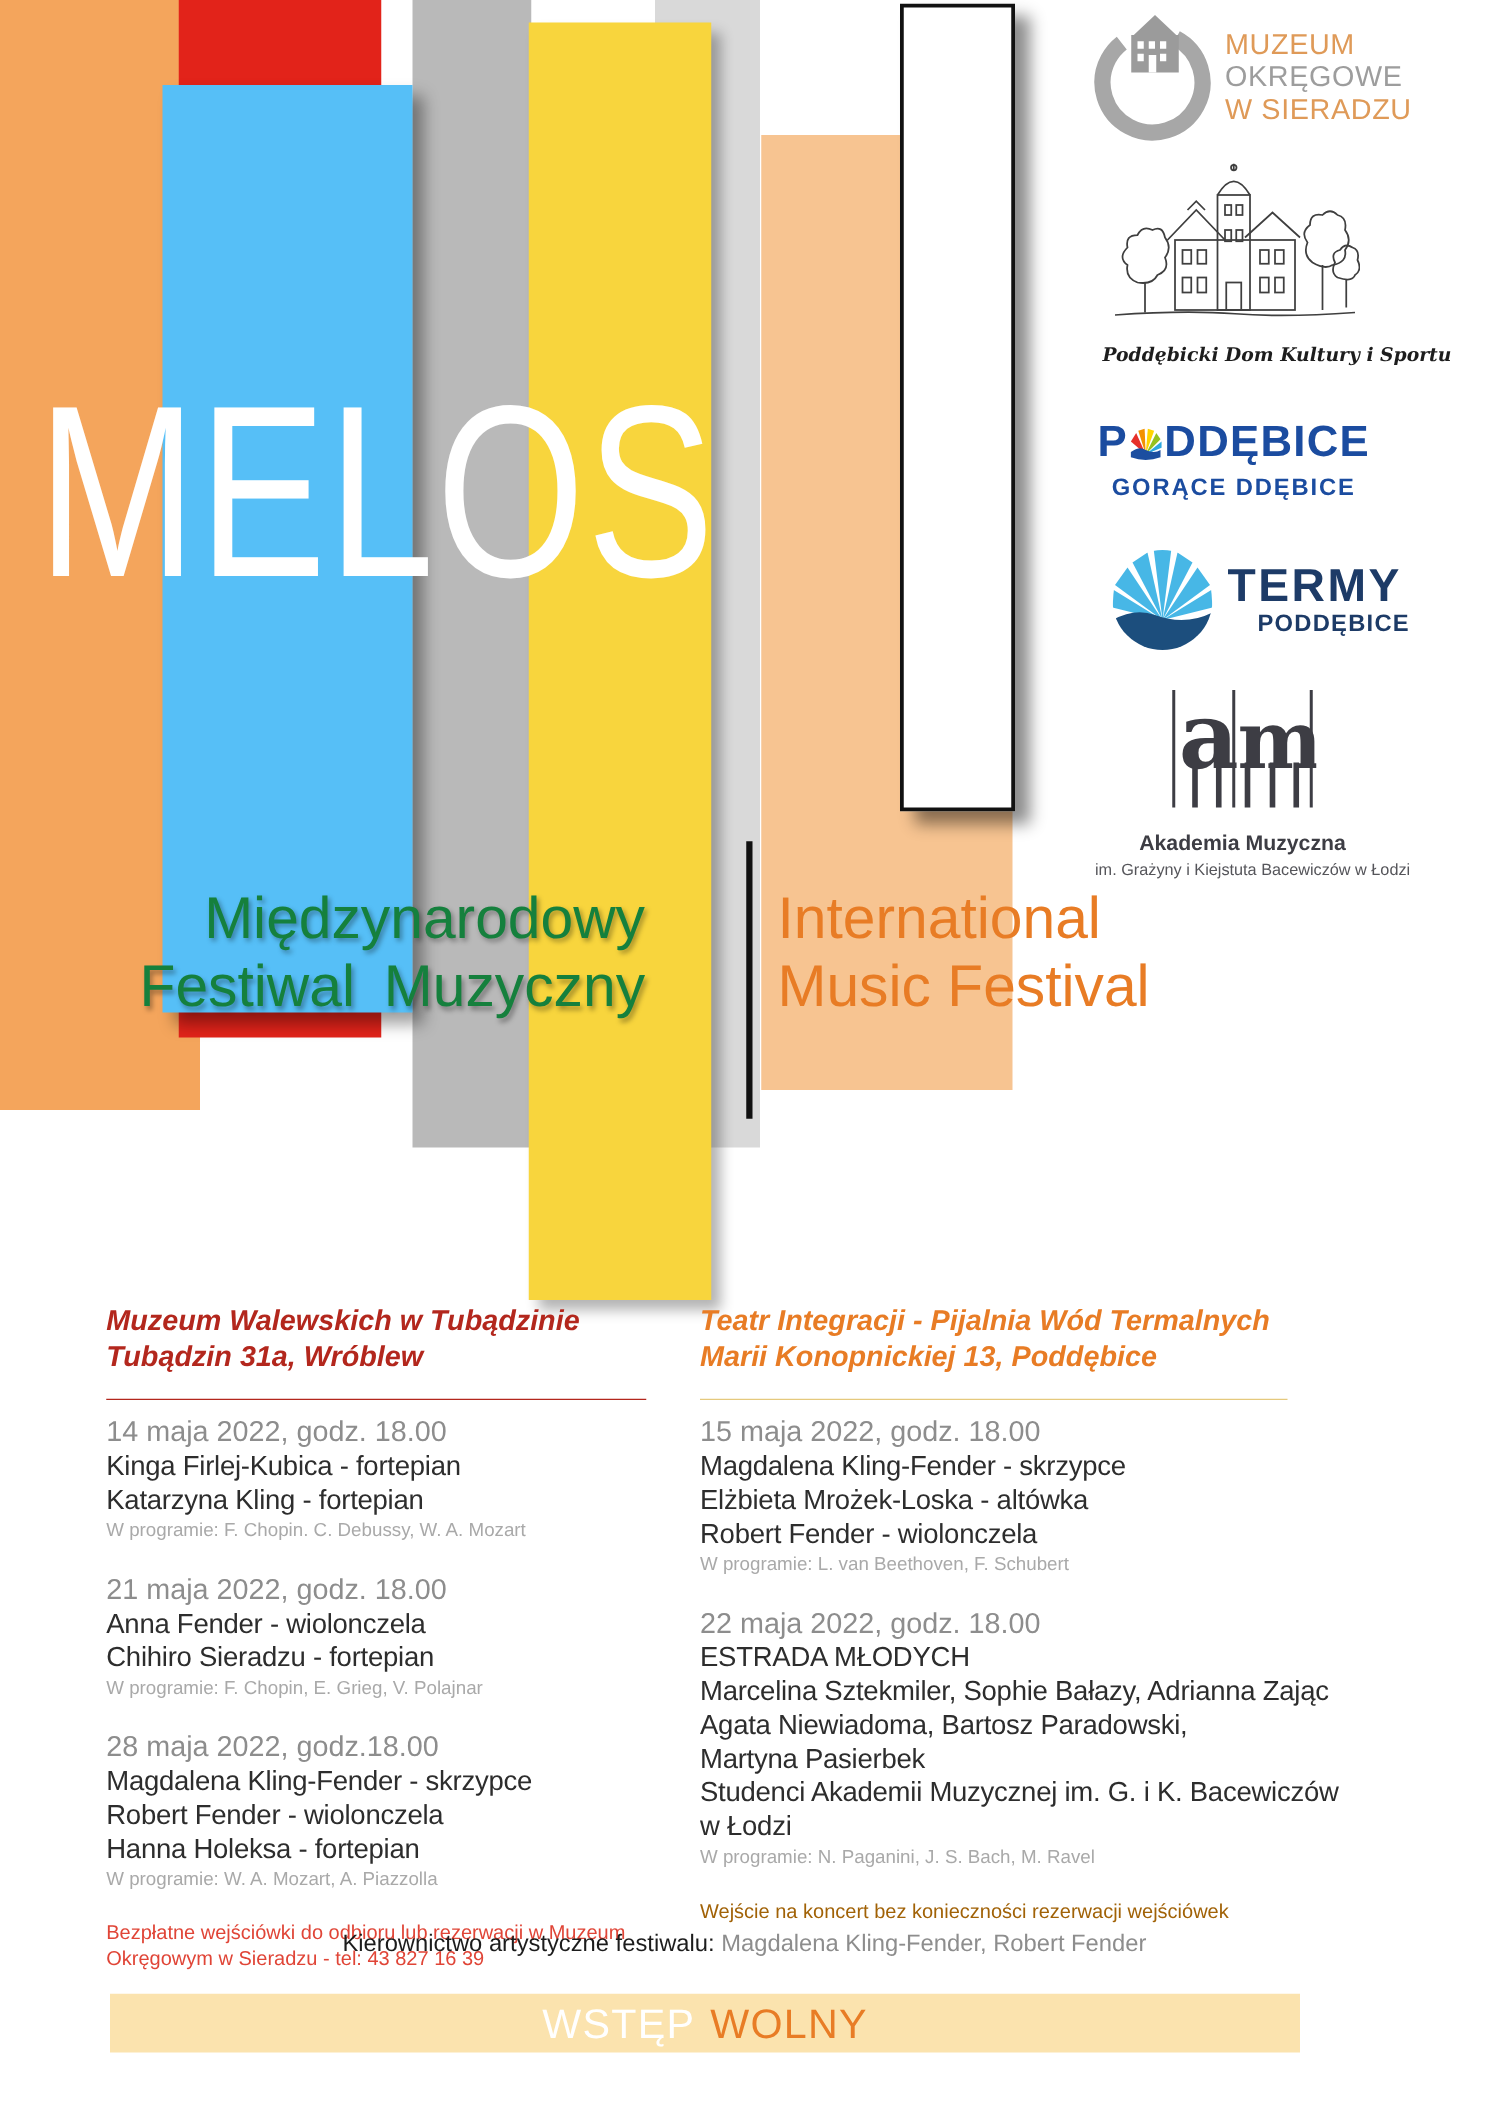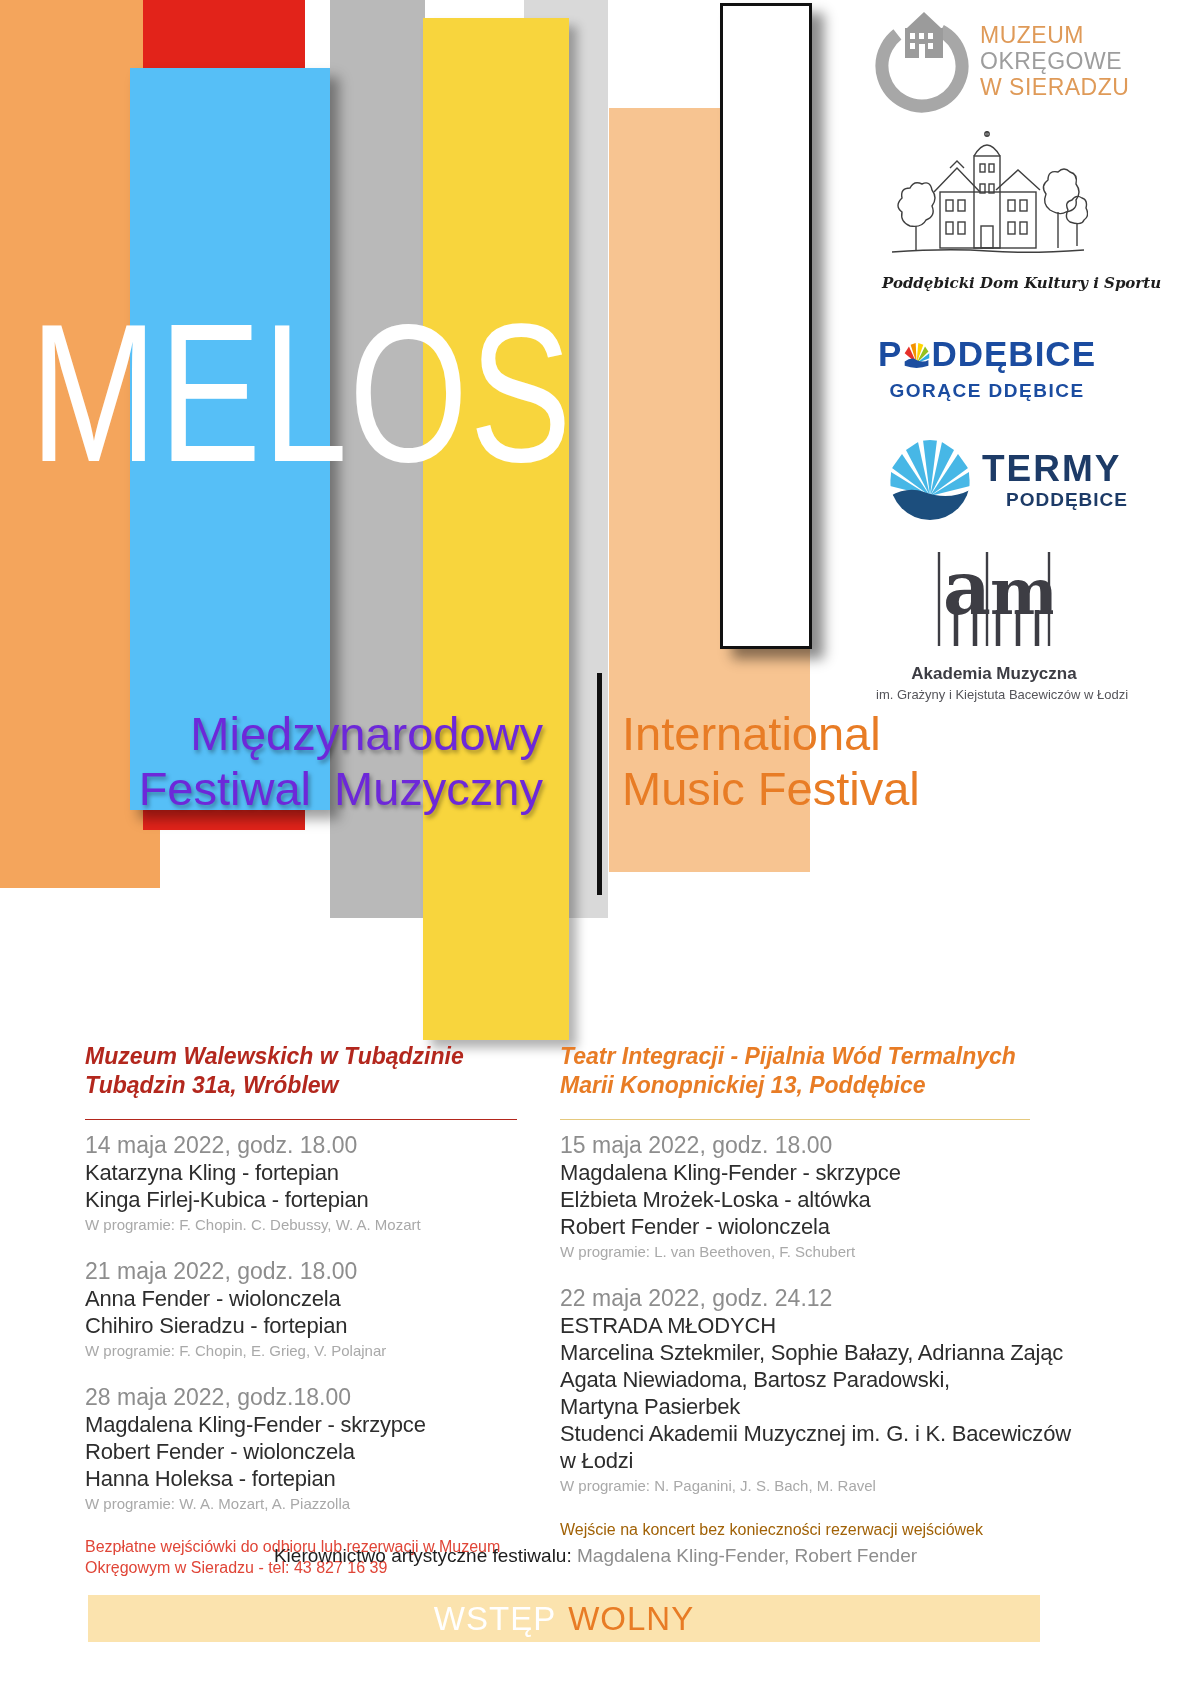--- a/index.html
+++ b/index.html
@@ -15,22 +15,22 @@
   .bar-peach{left:609px;top:108px;width:201px;height:764px;background:#f7c491;}
   .bar-blue{left:130px;top:68px;width:200px;height:742px;background:#56bff7;
             box-shadow:9px 9px 12px rgba(0,0,0,.38);}
   .bar-yellow{left:423px;top:18px;width:146px;height:1022px;background:#f8d53d;
             box-shadow:8px 8px 10px rgba(0,0,0,.30);}
   .white-box{left:720px;top:3px;width:86px;height:640px;background:#fff;
             border:3px solid #111;box-shadow:12px 10px 12px rgba(0,0,0,.45);}
   
   .melos{left:30px;top:296px;z-index:20;font-size:196px;line-height:1;color:#fff;
          letter-spacing:2px;transform:scaleX(.78);transform-origin:left top;white-space:nowrap;}
-  .sub-pl{left:83px;top:706px;width:460px;z-index:20;text-align:right;font-size:47px;
-          line-height:55px;color:#6d28d9;text-shadow:2px 3px 4px rgba(0,0,0,.35);word-spacing:10px;}
+  .sub-pl{left:56px;top:706px;width:460px;z-index:20;text-align:right;font-size:47px;
+          line-height:55px;color:#15803d;text-shadow:2px 3px 4px rgba(0,0,0,.35);word-spacing:10px;}
   .divider{left:597px;top:673px;width:5px;height:222px;background:#101010;z-index:20;}
   .sub-en{left:622px;top:706px;z-index:20;font-size:47px;line-height:55px;color:#e87c25;white-space:nowrap;}
   
   .muzeum{left:872px;top:6px;display:flex;gap:8px;align-items:flex-start;}
   .muzeum-text{padding-top:16px;font-size:23px;line-height:26px;letter-spacing:.5px;}
   .mz-orange{color:#df9a58;} .mz-gray{color:#9d9d9d;}
   .domkultury{left:882px;top:130px;width:212px;text-align:center;}
   .dk-caption{font-family:"DejaVu Serif",serif;font-style:italic;font-weight:bold;
               font-size:15px;color:#1d1d1d;margin-top:2px;white-space:nowrap;}
   .poddebice{left:878px;top:334px;width:218px;text-align:center;color:#1b4ca0;}
@@ -211,22 +211,22 @@
   </div>
 
   <section class="venue venue-left">
     <h2 class="venue-name">
       <span>Muzeum Walewskich w Tubądzinie</span><br>
       <span>Tubądzin 31a, Wróblew</span>
     </h2>
     <hr class="rule">
     <div class="event">
       <div class="date">14 maja 2022, godz. 18.00</div>
+      <div class="performer">Kinga Firlej-Kubica - fortepian</div>
       <div class="performer">Katarzyna Kling - fortepian</div>
-      <div class="performer">Kinga Firlej-Kubica - fortepian</div>
       <div class="program">W programie: F. Chopin. C. Debussy, W. A. Mozart</div>
     </div>
     <div class="event">
       <div class="date">21 maja 2022, godz. 18.00</div>
       <div class="performer">Anna Fender - wiolonczela</div>
       <div class="performer">Chihiro Sieradzu - fortepian</div>
       <div class="program">W programie: F. Chopin, E. Grieg, V. Polajnar</div>
     </div>
     <div class="event">
       <div class="date">28 maja 2022, godz.18.00</div>
@@ -245,21 +245,21 @@
     </h2>
     <hr class="rule">
     <div class="event">
       <div class="date">15 maja 2022, godz. 18.00</div>
       <div class="performer">Magdalena Kling-Fender - skrzypce</div>
       <div class="performer">Elżbieta Mrożek-Loska - altówka</div>
       <div class="performer">Robert Fender - wiolonczela</div>
       <div class="program">W programie: L. van Beethoven, F. Schubert</div>
     </div>
     <div class="event">
-      <div class="date">22 maja 2022, godz. 24.12</div>
+      <div class="date">22 maja 2022, godz. 18.00</div>
       <div class="performer">ESTRADA MŁODYCH</div>
       <div class="performer">Marcelina Sztekmiler, Sophie Bałazy, Adrianna Zając</div>
       <div class="performer">Agata Niewiadoma, Bartosz Paradowski,</div>
       <div class="performer">Martyna Pasierbek</div>
       <div class="performer">Studenci Akademii Muzycznej im. G. i K. Bacewiczów</div>
       <div class="performer">w Łodzi</div>
       <div class="program">W programie: N. Paganini, J. S. Bach, M. Ravel</div>
     </div>
     <div class="note note-green">Wejście na koncert bez konieczności rezerwacji wejściówek</div>
   </section>

